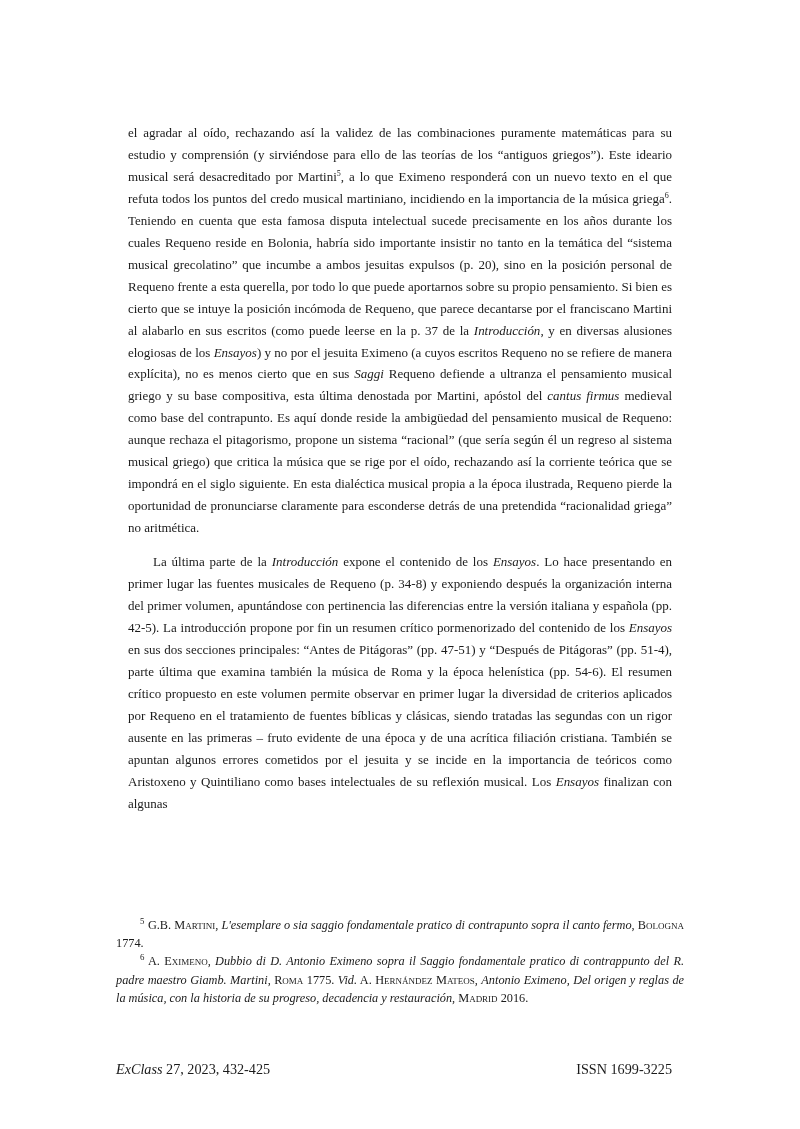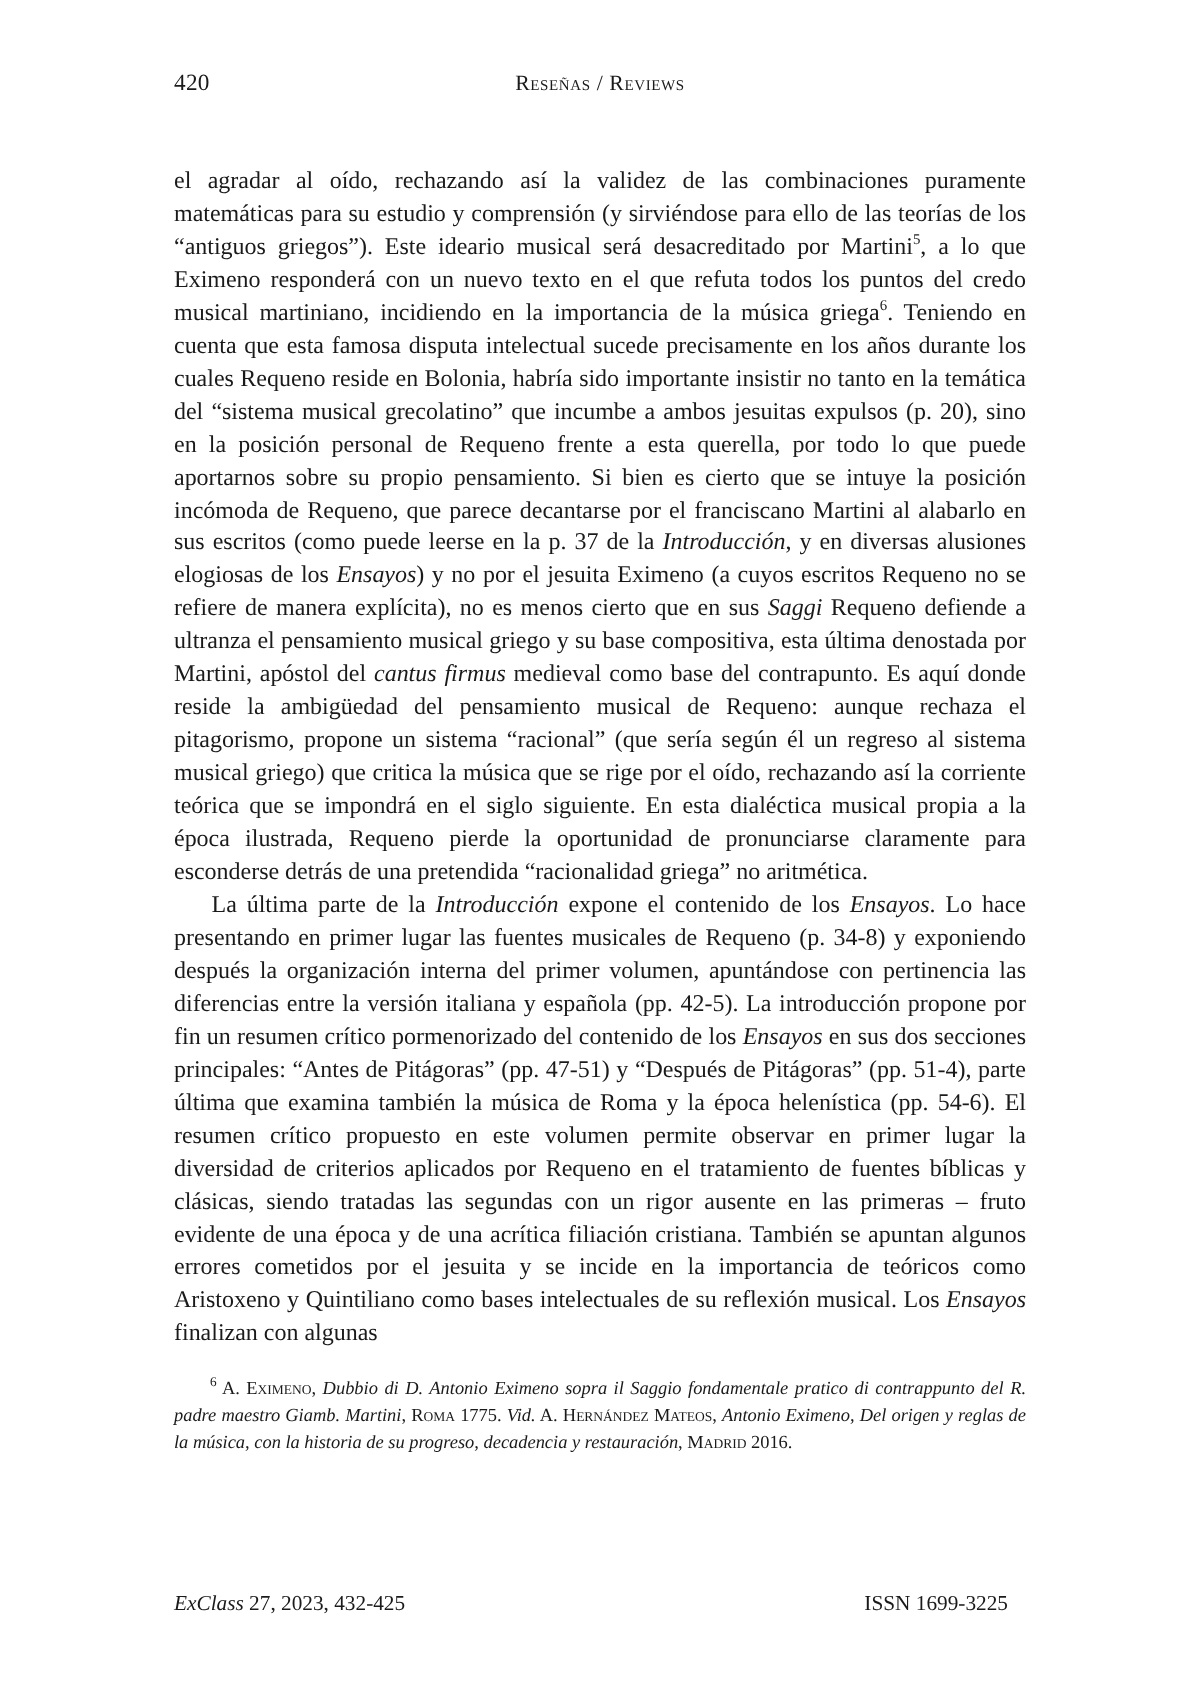--- a/index.html
+++ b/index.html
@@ -47,22 +47,22 @@
   }
 
   
   .body-block {
     position: absolute;
     left: 116px;
     top: 110px;
     width: 568px;
   }
   p.para {
-    margin: 0;
-    font-size: 16px;
+    margin: 12px;
+    font-size: 13px;
     line-height: 21.95px;
     text-align: justify;
     text-justify: inter-word;
     hyphens: none;
     letter-spacing: -0.01px;
   }
   p.para.indent {
     text-indent: 25px;
   }
   .it { font-style: italic; }
@@ -118,35 +118,32 @@
     position: absolute;
     right: 12px;
     top: 0;
   }
 </style>
 </head>
 <body>
 
 <div class="page">
 
-  <div class="running-head">
-    <div class="folio">420</div>
-    <div class="head-title">Reseñas / Reviews</div>
-  </div>
 
   <div class="body-block">
 
     <p class="para"><span>el agradar al oído, rechazando así la validez de las combinaciones puramente matemáticas para su estudio y comprensión (y sirviéndose para ello de las teorías de los “antiguos griegos”). Este ideario musical será desacreditado por Martini</span><sup class="fn">5</sup><span>, a lo que Eximeno responderá con un nuevo texto en el que refuta todos los puntos del credo musical martiniano, incidiendo en la importancia de la música griega</span><sup class="fn">6</sup><span>. Teniendo en cuenta que esta famosa disputa intelectual sucede precisamente en los años durante los cuales Requeno reside en Bolonia, habría sido importante insistir no tanto en la temática del “sistema musical grecolatino” que incumbe a ambos jesuitas expulsos (p. 20), sino en la posición personal de Requeno frente a esta querella, por todo lo que puede aportarnos sobre su propio pensamiento. Si bien es cierto que se intuye la posición incómoda de Requeno, que parece decantarse por el franciscano Martini al alabarlo en sus escritos (como puede leerse en la p. 37 de la </span><span class="it">Introducción</span><span>, y en diversas alusiones elogiosas de los </span><span class="it">Ensayos</span><span>) y no por el jesuita Eximeno (a cuyos escritos Requeno no se refiere de manera explícita), no es menos cierto que en sus </span><span class="it">Saggi</span><span> Requeno defiende a ultranza el pensamiento musical griego y su base compositiva, esta última denostada por Martini, apóstol del </span><span class="it">cantus firmus</span><span> medieval como base del contrapunto. Es aquí donde reside la ambigüedad del pensamiento musical de Requeno: aunque rechaza el pitagorismo, propone un sistema “racional” (que sería según él un regreso al sistema musical griego) que critica la música que se rige por el oído, rechazando así la corriente teórica que se impondrá en el siglo siguiente. En esta dialéctica musical propia a la época ilustrada, Requeno pierde la oportunidad de pronunciarse claramente para esconderse detrás de una pretendida “racionalidad griega” no aritmética.</span></p>
 
     <p class="para indent"><span>La última parte de la </span><span class="it">Introducción</span><span> expone el contenido de los </span><span class="it">Ensayos</span><span>. Lo hace presentando en primer lugar las fuentes musicales de Requeno (p. 34-8) y exponiendo después la organización interna del primer volumen, apuntándose con pertinencia las diferencias entre la versión italiana y española (pp. 42-5). La introducción propone por fin un resumen crítico pormenorizado del contenido de los </span><span class="it">Ensayos</span><span> en sus dos secciones principales: “Antes de Pitágoras” (pp. 47-51) y “Después de Pitágoras” (pp. 51-4), parte última que examina también la música de Roma y la época helenística (pp. 54-6). El resumen crítico propuesto en este volumen permite observar en primer lugar la diversidad de criterios aplicados por Requeno en el tratamiento de fuentes bíblicas y clásicas, siendo tratadas las segundas con un rigor ausente en las primeras – fruto evidente de una época y de una acrítica filiación cristiana. También se apuntan algunos errores cometidos por el jesuita y se incide en la importancia de teóricos como Aristoxeno y Quintiliano como bases intelectuales de su reflexión musical. Los </span><span class="it">Ensayos</span><span> finalizan con algunas</span></p>
 
   </div>
 
   <div class="footnotes">
 
+    <p class="fnote"><span class="marker">5</span><span>G.B. </span><span class="sc">Martini</span><span>, </span><span class="it">L'esemplare o sia saggio fondamentale pratico di contrapunto sopra il canto fermo</span><span>, </span><span class="sc">Bologna</span><span> 1774.</span></p>
 
     <p class="fnote"><span class="marker">6</span><span>A. </span><span class="sc">Eximeno</span><span>, </span><span class="it">Dubbio di D. Antonio Eximeno sopra il Saggio fondamentale pratico di contrappunto del R. padre maestro Giamb. Martini</span><span>, </span><span class="sc">Roma</span><span> 1775. </span><span class="it">Vid.</span><span> A. </span><span class="sc">Hernández Mateos</span><span>, </span><span class="it">Antonio Eximeno, Del origen y reglas de la música, con la historia de su progreso, decadencia y restauración</span><span>, </span><span class="sc">Madrid</span><span> 2016.</span></p>
 
   </div>
 
   <div class="footer">
     <div class="footer-left"><span class="it">ExClass</span><span> 27, 2023, 432-425</span></div>
     <div class="footer-right">ISSN 1699-3225</div>
   </div>
 

